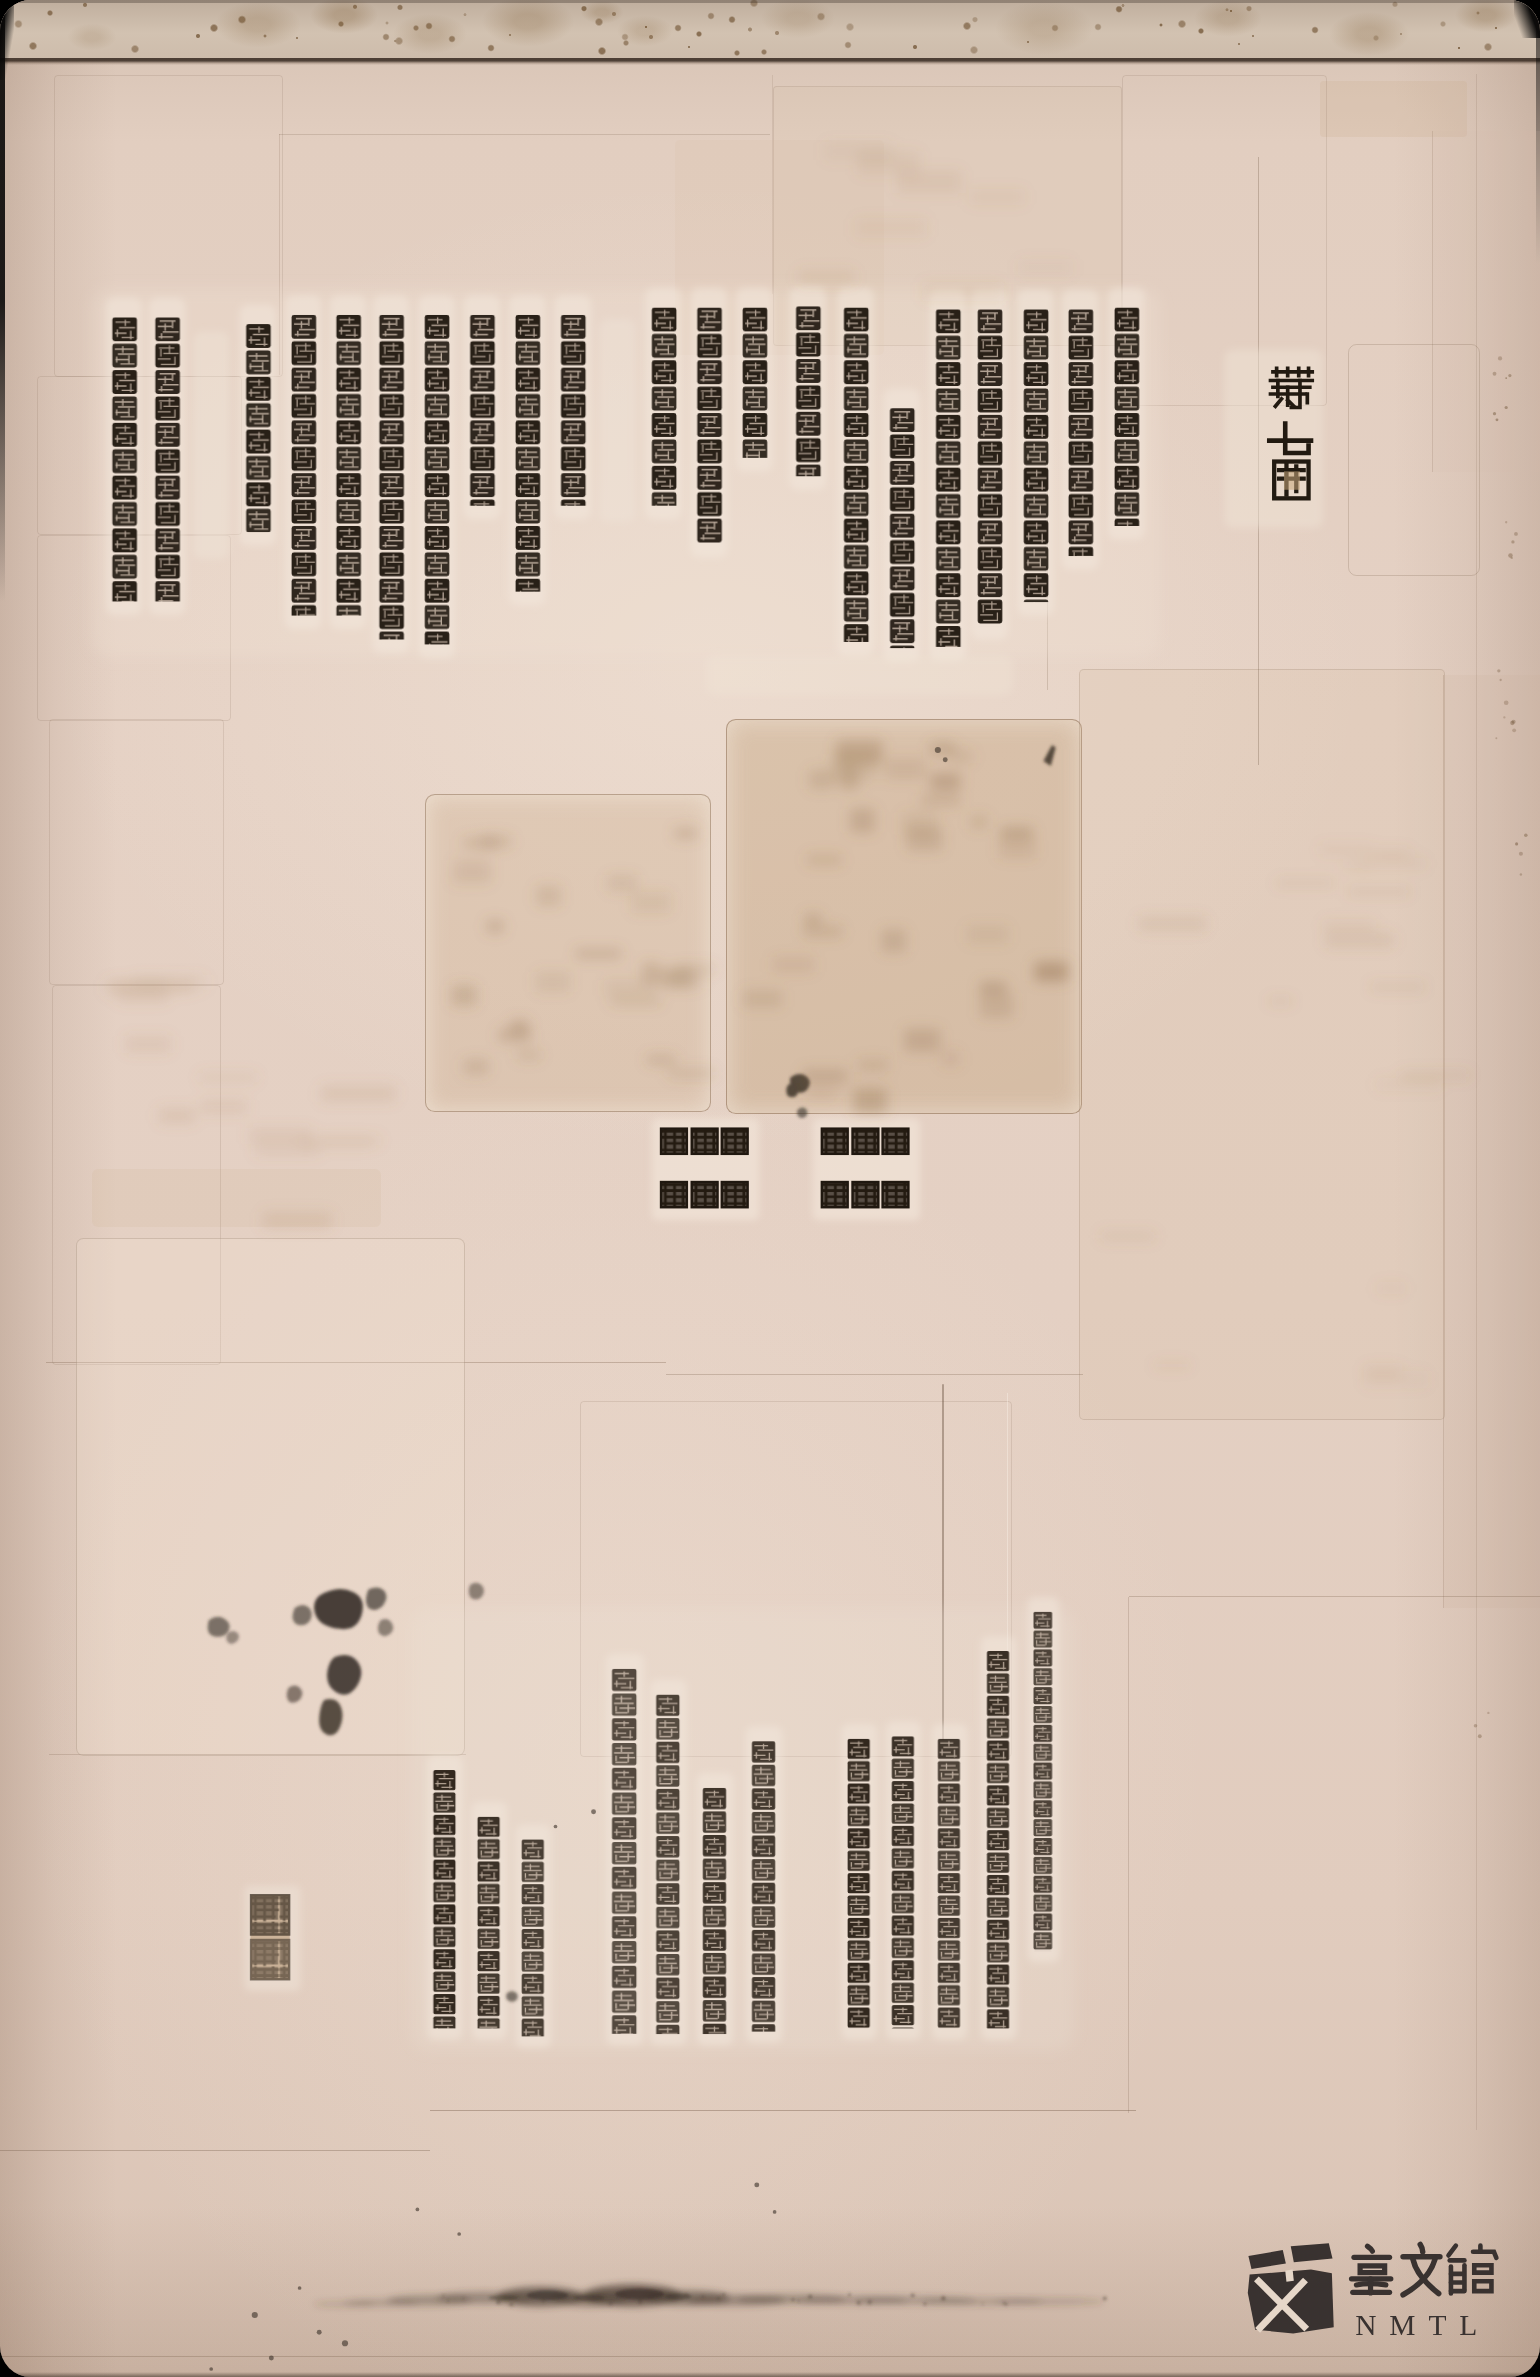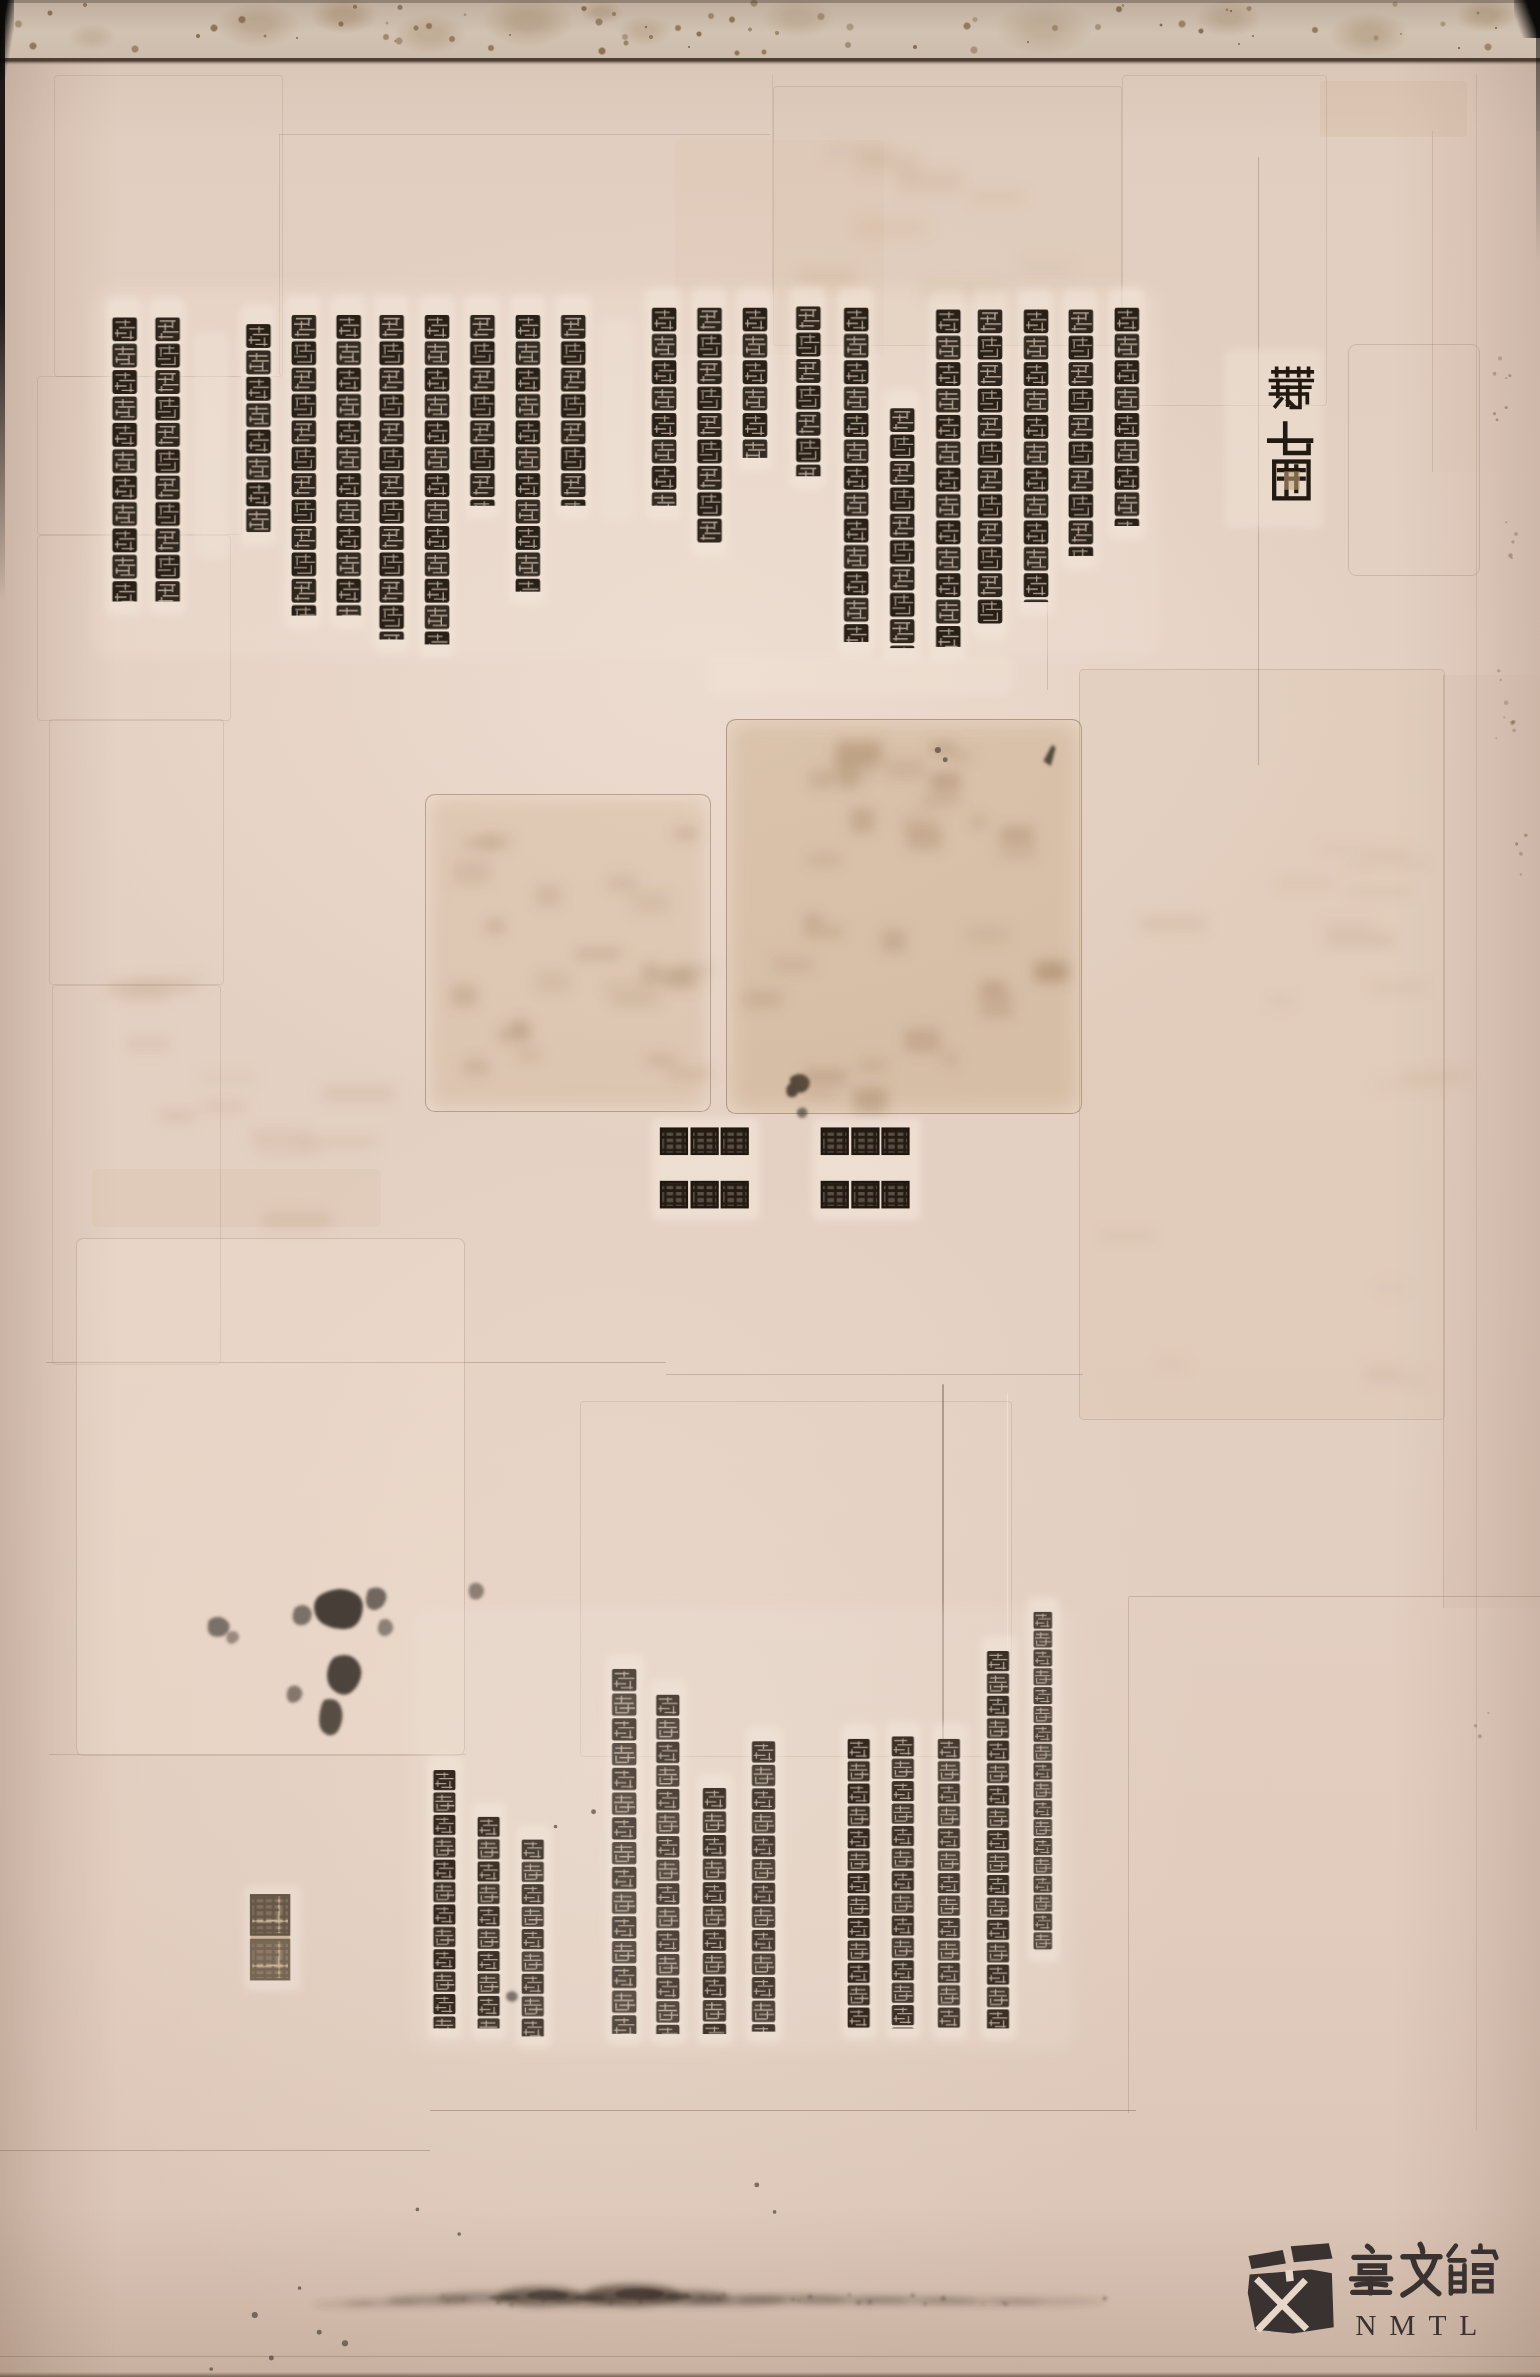--- a/index.html
+++ b/index.html
@@ -1,19 +1,19 @@
 <!DOCTYPE html>
 <html style="font-size:9.8px"><head><meta charset="utf-8"><style>
 html,body{margin:0;padding:0;background:#000;}
 #plate{position:relative;width:1540px;height:2377px;overflow:hidden;
  background:
   radial-gradient(ellipse 921px 675px at 46% 28%, rgba(247,236,224,0.38), transparent 72%),
   radial-gradient(ellipse 798px 921px at 40% 74%, rgba(246,233,221,0.3), transparent 75%),
   linear-gradient(180deg, #d5c1b2 0%, #e2cec0 6%, #e5d1c4 30%, #e4d0c3 55%, #e1ccbe 80%, #d9c3b4 100%);
- font-family:"Liberation Sans", sans-serif;}
+ font-family:"Liberation Sans", sans-serif;border-radius:31px;}
 .ov{position:absolute;left:0;top:0;width:100%;height:100%;pointer-events:none;}
 </style></head>
 <body>
 <div id="plate">
  <div class="ov" style="background:
    linear-gradient(90deg, rgba(125,95,75,0.25) 0, rgba(125,95,75,0.1) 55px, transparent 117px),
    linear-gradient(270deg, rgba(125,95,75,0.22) 0, rgba(125,95,75,0.08) 74px, transparent 147px),
    linear-gradient(0deg, rgba(118,90,68,0.18) 0, transparent 172px);"></div>
 
  <div style="position:absolute;left:0;top:0;width:1540px;height:60px;background:radial-gradient(ellipse 43px 23px at 258px 24.6px, rgba(128,95,55,0.22) 30%, transparent 100%),radial-gradient(ellipse 34px 18.4px at 344px 15.3px, rgba(128,95,55,0.28) 30%, transparent 100%),radial-gradient(ellipse 37px 20px at 430px 34px, rgba(128,95,55,0.2) 30%, transparent 100%),radial-gradient(ellipse 46px 25px at 528px 21.5px, rgba(128,95,55,0.25) 30%, transparent 100%),radial-gradient(ellipse 28px 15.3px at 645px 31px, rgba(128,95,55,0.18) 30%, transparent 100%),radial-gradient(ellipse 37px 20px at 798px 18.4px, rgba(128,95,55,0.16) 30%, transparent 100%),radial-gradient(ellipse 49px 27px at 1044px 28px, rgba(128,95,55,0.18) 30%, transparent 100%),radial-gradient(ellipse 34px 18.4px at 1228px 18.4px, rgba(128,95,55,0.2) 30%, transparent 100%),radial-gradient(ellipse 40px 22px at 1369px 34px, rgba(128,95,55,0.24) 30%, transparent 100%),radial-gradient(ellipse 31px 17px at 1486px 15.3px, rgba(128,95,55,0.26) 30%, transparent 100%),radial-gradient(ellipse 24.6px 13.5px at 92px 37px, rgba(128,95,55,0.15) 30%, transparent 100%),radial-gradient(ellipse 21.5px 11.7px at 602px 12.3px, rgba(128,95,55,0.22) 30%, transparent 100%),radial-gradient(circle 4.3px at 599px 22px, rgba(105,75,42,0.54) 60%, transparent 100%),radial-gradient(circle 1.2px at 510px 35px, rgba(105,75,42,0.52) 60%, transparent 100%),radial-gradient(circle 1.8px at 387px 23px, rgba(105,75,42,0.33) 60%, transparent 100%),radial-gradient(circle 3.7px at 429px 26px, rgba(105,75,42,0.60) 60%, transparent 100%),radial-gradient(circle 3.1px at 1443px 24px, rgba(105,75,42,0.35) 60%, transparent 100%),radial-gradient(circle 2.5px at 777px 33px, rgba(105,75,42,0.50) 60%, transparent 100%),radial-gradient(circle 1.2px at 1253px 36px, rgba(105,75,42,0.54) 60%, transparent 100%),radial-gradient(circle 3.7px at 1098px 27px, rgba(105,75,42,0.40) 60%, transparent 100%),radial-gradient(circle 4.3px at 242px 19.6px, rgba(105,75,42,0.63) 60%, transparent 100%),radial-gradient(circle 1.2px at 1459px 48px, rgba(105,75,42,0.70) 60%, transparent 100%),radial-gradient(circle 1.2px at 689px 47px, rgba(105,75,42,0.61) 60%, transparent 100%),radial-gradient(circle 3.7px at 452px 39px, rgba(105,75,42,0.56) 60%, transparent 100%),radial-gradient(circle 3.7px at 711px 16px, rgba(105,75,42,0.47) 60%, transparent 100%),radial-gradient(circle 3.1px at 1249px 8.6px, rgba(105,75,42,0.44) 60%, transparent 100%),radial-gradient(circle 4.3px at 850px 27px, rgba(105,75,42,0.34) 60%, transparent 100%),radial-gradient(circle 3.1px at 416px 28px, rgba(105,75,42,0.58) 60%, transparent 100%),radial-gradient(circle 3.1px at 737px 53px, rgba(105,75,42,0.63) 60%, transparent 100%),radial-gradient(circle 3.1px at 1395px 4.3px, rgba(105,75,42,0.34) 60%, transparent 100%),radial-gradient(circle 1.2px at 646px 27px, rgba(105,75,42,0.69) 60%, transparent 100%),radial-gradient(circle 1.2px at 1028px 42px, rgba(105,75,42,0.56) 60%, transparent 100%),radial-gradient(circle 3.1px at 1376px 38px, rgba(105,75,42,0.32) 60%, transparent 100%),radial-gradient(circle 3.7px at 1315px 30px, rgba(105,75,42,0.60) 60%, transparent 100%),radial-gradient(circle 1.8px at 1123px 5.5px, rgba(105,75,42,0.41) 60%, transparent 100%),radial-gradient(circle 3.1px at 341px 24px, rgba(105,75,42,0.65) 60%, transparent 100%),radial-gradient(circle 1.2px at 1231px 11px, rgba(105,75,42,0.69) 60%, transparent 100%),radial-gradient(circle 2.5px at 614px 14px, rgba(105,75,42,0.52) 60%, transparent 100%),radial-gradient(circle 1.2px at 1401px 34px, rgba(105,75,42,0.39) 60%, transparent 100%),radial-gradient(circle 1.2px at 297px 38px, rgba(105,75,42,0.56) 60%, transparent 100%),radial-gradient(circle 4.3px at 399px 41px, rgba(105,75,42,0.42) 60%, transparent 100%),radial-gradient(circle 3.1px at 699px 34px, rgba(105,75,42,0.69) 60%, transparent 100%),radial-gradient(circle 3.7px at 625px 37px, rgba(105,75,42,0.36) 60%, transparent 100%),radial-gradient(circle 3.7px at 491px 48px, rgba(105,75,42,0.60) 60%, transparent 100%),radial-gradient(circle 2.5px at 355px 6.8px, rgba(105,75,42,0.61) 60%, transparent 100%),radial-gradient(circle 3.7px at 1055px 28px, rgba(105,75,42,0.41) 60%, transparent 100%),radial-gradient(circle 4.3px at 18.4px 24px, rgba(105,75,42,0.42) 60%, transparent 100%),radial-gradient(circle 4.3px at 1488px 47px, rgba(105,75,42,0.50) 60%, transparent 100%),radial-gradient(circle 3.7px at 386px 37px, rgba(105,75,42,0.49) 60%, transparent 100%),radial-gradient(circle 3.7px at 848px 45px, rgba(105,75,42,0.45) 60%, transparent 100%),radial-gradient(circle 4.3px at 821px 16.6px, rgba(105,75,42,0.40) 60%, transparent 100%),radial-gradient(circle 3.1px at 975px 19.6px, rgba(105,75,42,0.32) 60%, transparent 100%),radial-gradient(circle 3.1px at 1201px 31px, rgba(105,75,42,0.70) 60%, transparent 100%),radial-gradient(circle 1.2px at 395px 41px, rgba(105,75,42,0.35) 60%, transparent 100%),radial-gradient(circle 1.2px at 1496px 28px, rgba(105,75,42,0.65) 60%, transparent 100%),radial-gradient(circle 3.7px at 1119px 9.2px, rgba(105,75,42,0.66) 60%, transparent 100%),radial-gradient(circle 3.1px at 50px 13px, rgba(105,75,42,0.65) 60%, transparent 100%),radial-gradient(circle 3.1px at 400px 7.4px, rgba(105,75,42,0.61) 60%, transparent 100%),radial-gradient(circle 3.7px at 678px 28px, rgba(105,75,42,0.58) 60%, transparent 100%),radial-gradient(circle 4.3px at 214px 28px, rgba(105,75,42,0.64) 60%, transparent 100%),radial-gradient(circle 4.3px at 967px 26px, rgba(105,75,42,0.59) 60%, transparent 100%),radial-gradient(circle 1.2px at 1239px 44px, rgba(105,75,42,0.55) 60%, transparent 100%),radial-gradient(circle 4.3px at 602px 51px, rgba(105,75,42,0.67) 60%, transparent 100%),radial-gradient(circle 3.1px at 584px 8.6px, rgba(105,75,42,0.69) 60%, transparent 100%),radial-gradient(circle 1.8px at 265px 36px, rgba(105,75,42,0.58) 60%, transparent 100%),radial-gradient(circle 2.5px at 85px 4.9px, rgba(105,75,42,0.62) 60%, transparent 100%),radial-gradient(circle 2.5px at 750px 29.5px, rgba(105,75,42,0.47) 60%, transparent 100%),radial-gradient(circle 3.1px at 626px 43px, rgba(105,75,42,0.53) 60%, transparent 100%),radial-gradient(circle 1.8px at 465px 14.7px, rgba(105,75,42,0.33) 60%, transparent 100%),radial-gradient(circle 4.3px at 974px 50px, rgba(105,75,42,0.40) 60%, transparent 100%),radial-gradient(circle 1.8px at 1478px 13px, rgba(105,75,42,0.48) 60%, transparent 100%),radial-gradient(circle 2.5px at 651px 37px, rgba(105,75,42,0.57) 60%, transparent 100%),radial-gradient(circle 4.3px at 1182px 24px, rgba(105,75,42,0.52) 60%, transparent 100%),radial-gradient(circle 2.5px at 198px 36px, rgba(105,75,42,0.70) 60%, transparent 100%),radial-gradient(circle 3.1px at 764px 52px, rgba(105,75,42,0.58) 60%, transparent 100%),radial-gradient(circle 1.8px at 1161px 25px, rgba(105,75,42,0.70) 60%, transparent 100%),radial-gradient(circle 1.8px at 1227px 9.8px, rgba(105,75,42,0.45) 60%, transparent 100%),radial-gradient(circle 2.5px at 915px 47px, rgba(105,75,42,0.70) 60%, transparent 100%),radial-gradient(circle 4.3px at 754px 3.1px, rgba(105,75,42,0.46) 60%, transparent 100%),radial-gradient(circle 4.3px at 33px 46px, rgba(105,75,42,0.61) 60%, transparent 100%),radial-gradient(circle 4.3px at 135px 49px, rgba(105,75,42,0.50) 60%, transparent 100%),radial-gradient(circle 3.7px at 732px 19.6px, rgba(105,75,42,0.62) 60%, transparent 100%),linear-gradient(180deg,#bfae9d,#d2c2b1 55%,#cdbcab);"></div>

